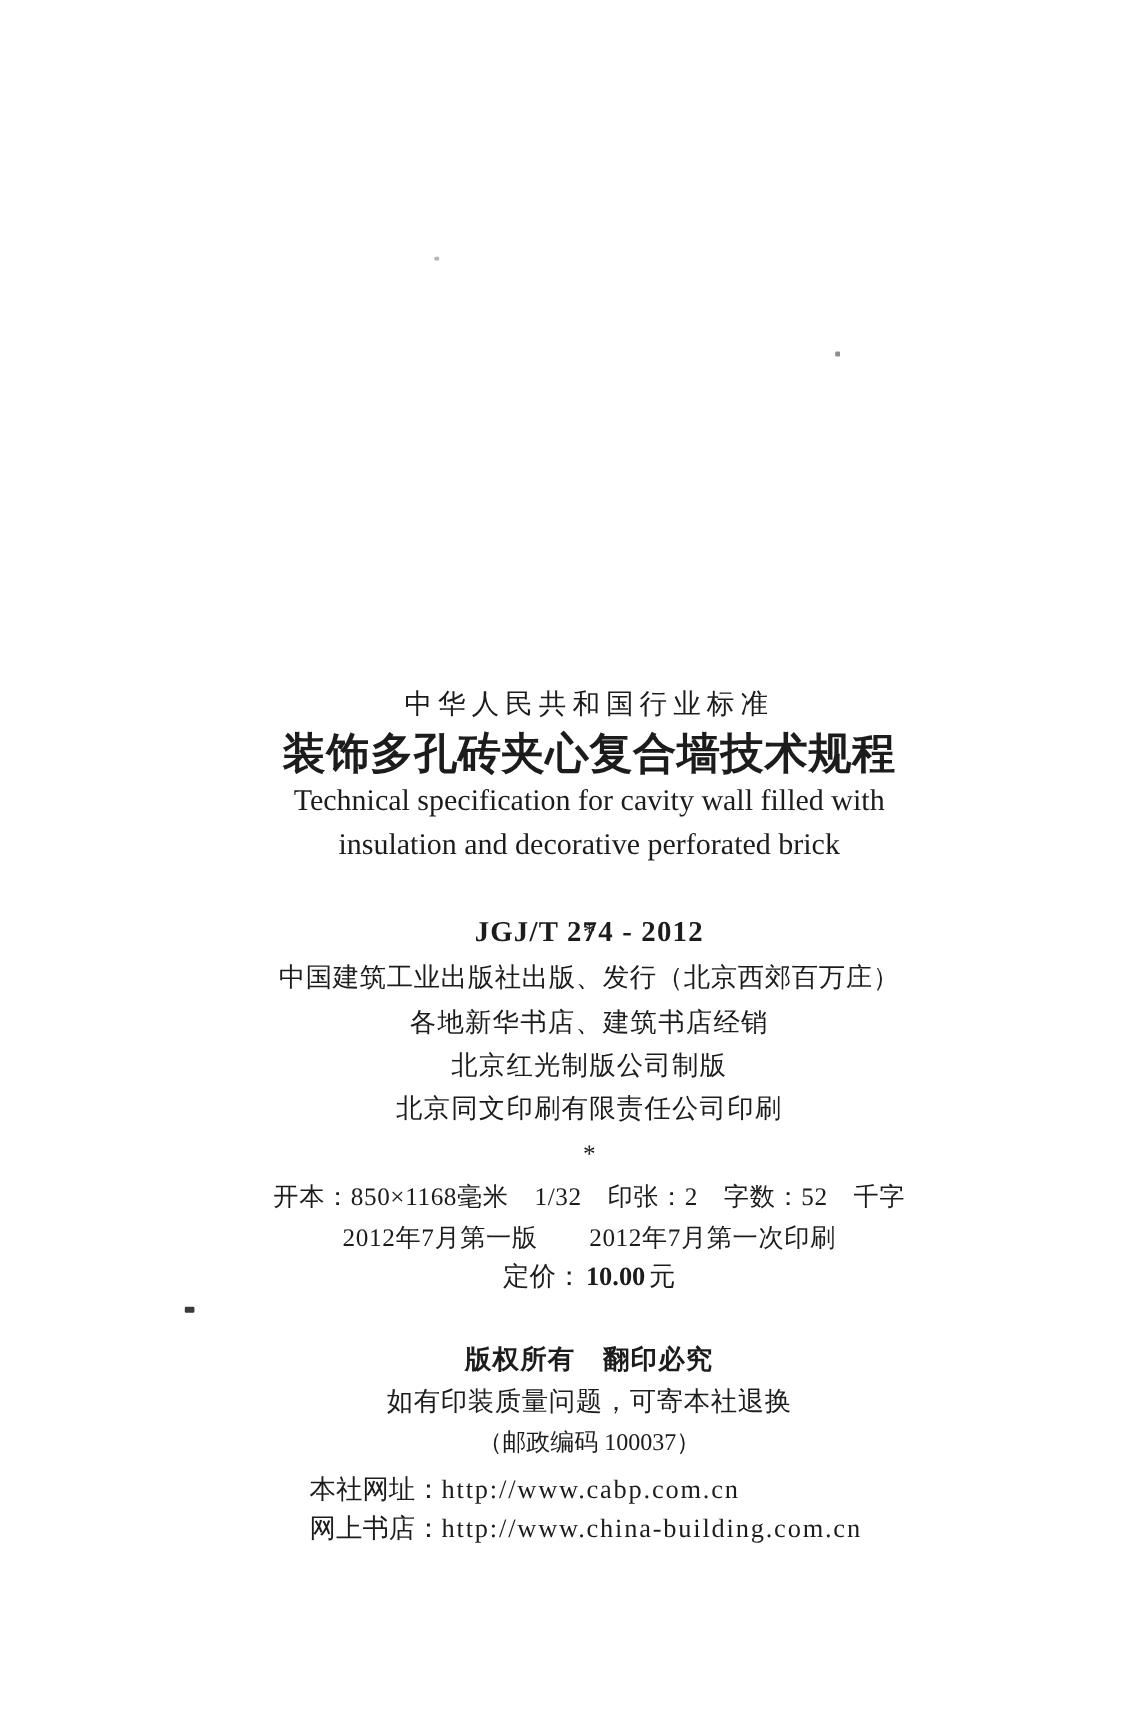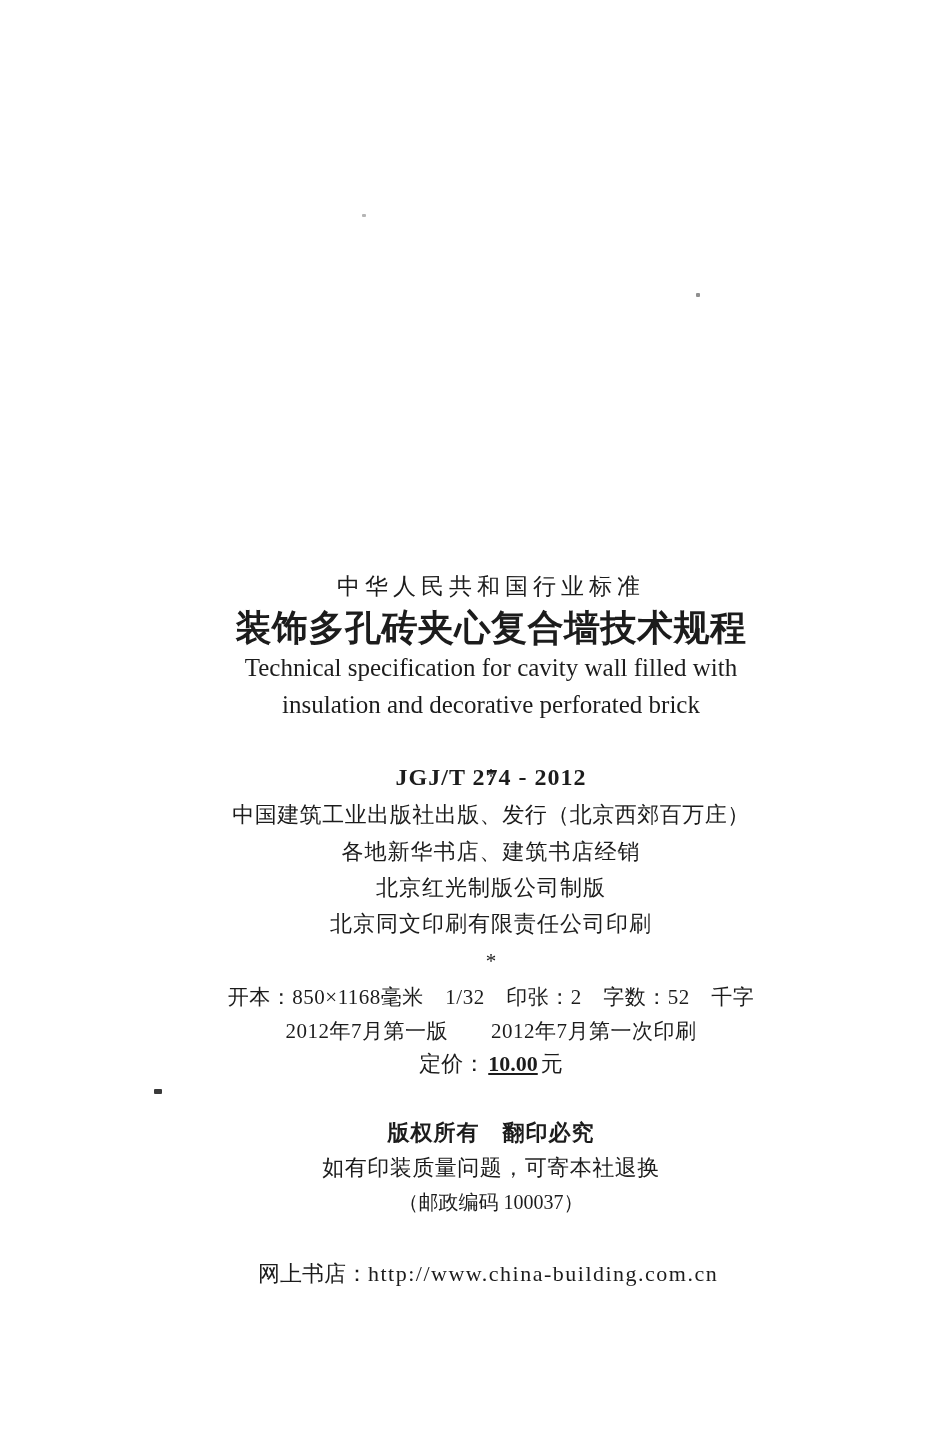--- a/index.html
+++ b/index.html
@@ -43,21 +43,21 @@
   .std-code  { top: 728px; font-size: 24px; font-weight: bold; letter-spacing: 1px; margin-top: 36px; }
   .star1 { top: 764px; font-size: 21px; }
   .imprint-1 { top: 802px; font-size: 22px; letter-spacing: 0.5px; }
   .imprint-2 { top: 839px; font-size: 22px; letter-spacing: 1px; }
   .imprint-3 { top: 875px; font-size: 22px; letter-spacing: 1px; }
   .imprint-4 { top: 911px; font-size: 22px; letter-spacing: 1px; }
   .star2 { top: 949px; font-size: 21px; }
   .format-line  { top: 985px;  font-size: 21px; letter-spacing: 0.5px; }
   .edition-line { top: 1019px; font-size: 21px; letter-spacing: 0.5px; }
   .price-line   { top: 1051px; font-size: 22px; }
-  .price-line .price-value { font-weight: bold; padding: 0 3px; text-decoration: underline; }
+  .price-line .price-value { font-weight: bold; padding: 0 3px; }
   .booknum-line { top: 1085px; font-size: 22px; letter-spacing: 1px; }
   .copyright-line { top: 1120px; font-size: 22px; font-weight: bold; letter-spacing: 1px; }
   .quality-line   { top: 1155px; font-size: 22px; letter-spacing: 0.5px; }
   .postcode-line  { top: 1191px; font-size: 20px; }
   
   .url-line {
     position: absolute;
     left: 258px;
     white-space: nowrap;
     font-size: 22px;
@@ -108,20 +108,23 @@
     <span>定价：</span><span class="price-value">10.00</span><span>元</span>
   </div>
 
 
   <div class="line copyright-line">版权所有　翻印必究</div>
 
   <div class="line quality-line">如有印装质量问题，可寄本社退换</div>
 
   <div class="line postcode-line">（邮政编码 100037）</div>
 
+  <div class="url-line website-line">
+    <span>本社网址：</span><span class="url-text">http://www.cabp.com.cn</span>
+  </div>
 
   <div class="url-line bookstore-line">
     <span>网上书店：</span><span class="url-text">http://www.china-building.com.cn</span>
   </div>
 
   <div class="speck speck-a"></div>
   <div class="speck speck-b"></div>
   <div class="speck speck-c"></div>
 
 </div>

